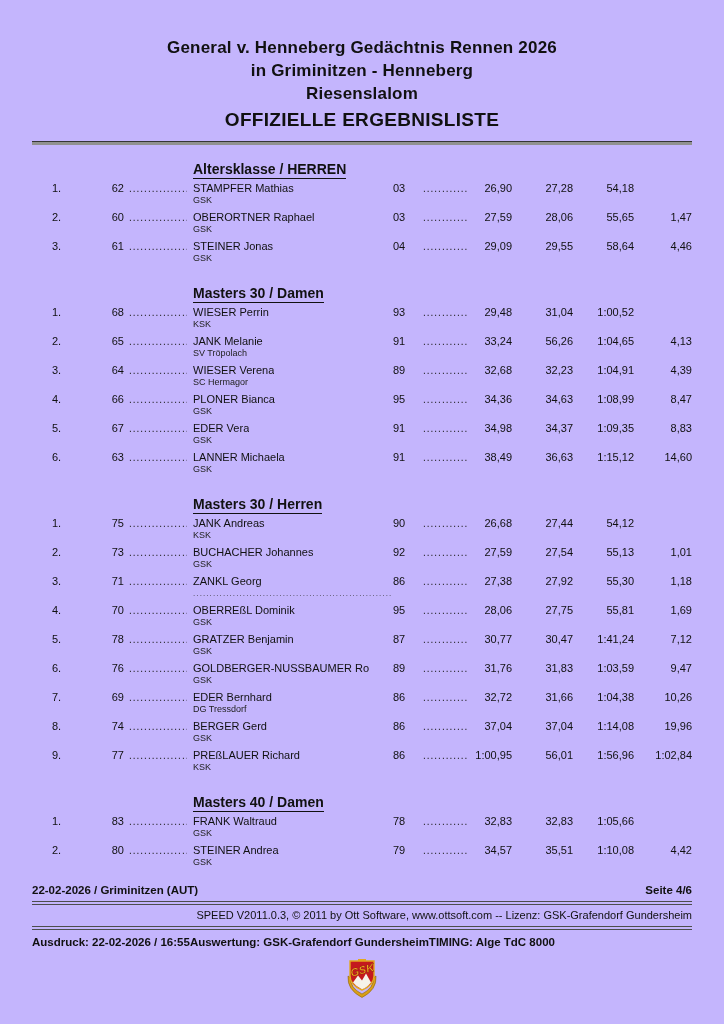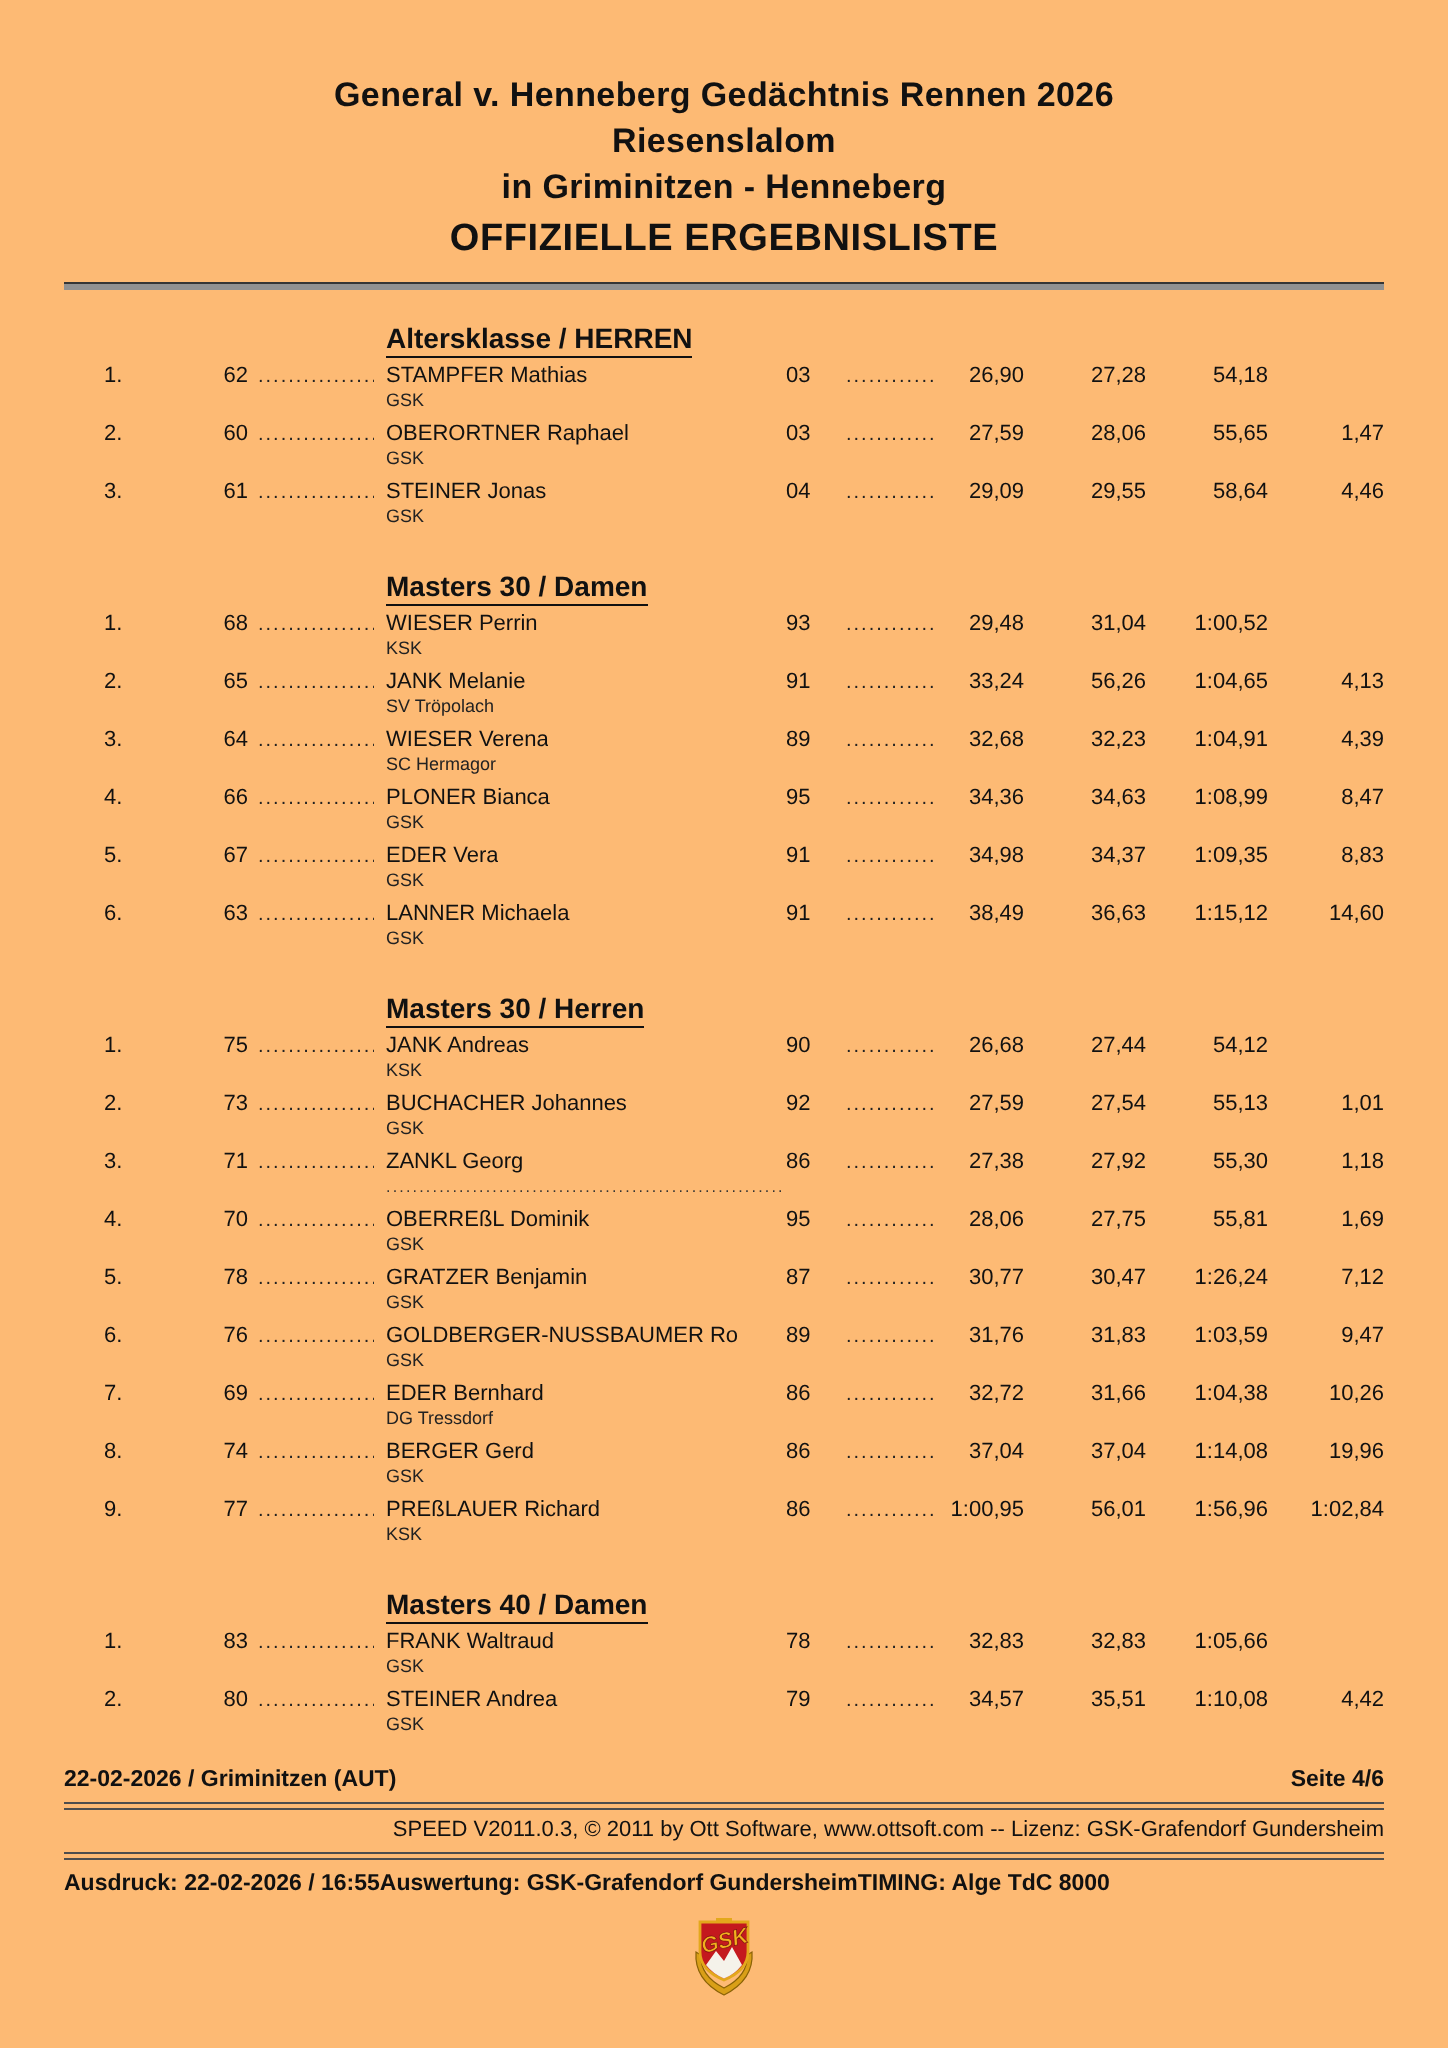--- a/index.html
+++ b/index.html
@@ -1,21 +1,21 @@
 <!DOCTYPE html>
 <html><head>
 <meta charset="utf-8">
 <style>
   html,body{margin:0;padding:0;}
   body{
     width:724px;height:1024px;background:#f3f3f3;
     font-family:"Liberation Sans","DejaVu Sans",sans-serif;color:#111;
   }
   .page{
-    position:relative;width:724px;height:1024px;background:#fdba74;
+    position:relative;width:724px;height:1024px;background:#c4b5fd;
     overflow:hidden;
   }
   .content{padding:36px 32px 0 32px;}
 
   
   .title-block{text-align:center;font-weight:bold;}
   .t-line{font-size:17px;line-height:23px;letter-spacing:0.2px;}
   .t-main{font-size:19px;line-height:24px;margin-top:3px;letter-spacing:0.3px;}
   .title-rule{height:3px;background:#919191;border-top:1px solid #353535;margin-top:9px;}
 
@@ -66,22 +66,22 @@
   .f-logo{text-align:center;margin-top:11px;}
 </style>
 </head>
 <body>
 
 <div class="page">
   <div class="content">
 
     <div class="title-block">
       <div class="t-line">General v. Henneberg Gedächtnis Rennen 2026</div>
+      <div class="t-line">in Griminitzen - Henneberg</div>
       <div class="t-line">Riesenslalom</div>
-      <div class="t-line">in Griminitzen - Henneberg</div>
       <div class="t-main">OFFIZIELLE ERGEBNISLISTE</div>
     </div>
 
     <div class="title-rule"></div>
 
 
     <div>
         <div class="section-title">Altersklasse / HERREN</div>
         <div class="row">
           <span class="c rank">1.</span>
@@ -257,21 +257,21 @@
         <div class="row">
           <span class="c rank">5.</span>
           <span class="c stnr">78</span>
           <span class="leader l1"></span>
           <span class="c name">GRATZER Benjamin</span>
           <span class="c club">GSK</span>
           <span class="c jg">87</span>
           <span class="leader l2"></span>
           <span class="c z1">30,77</span>
           <span class="c z2">30,47</span>
-          <span class="c tot">1:26,24</span>
+          <span class="c tot">1:41,24</span>
           <span class="c diff">7,12</span>
         </div>
         <div class="row">
           <span class="c rank">6.</span>
           <span class="c stnr">76</span>
           <span class="leader l1"></span>
           <span class="c name">GOLDBERGER-NUSSBAUMER Ro</span>
           <span class="c club">GSK</span>
           <span class="c jg">89</span>
           <span class="leader l2"></span>

